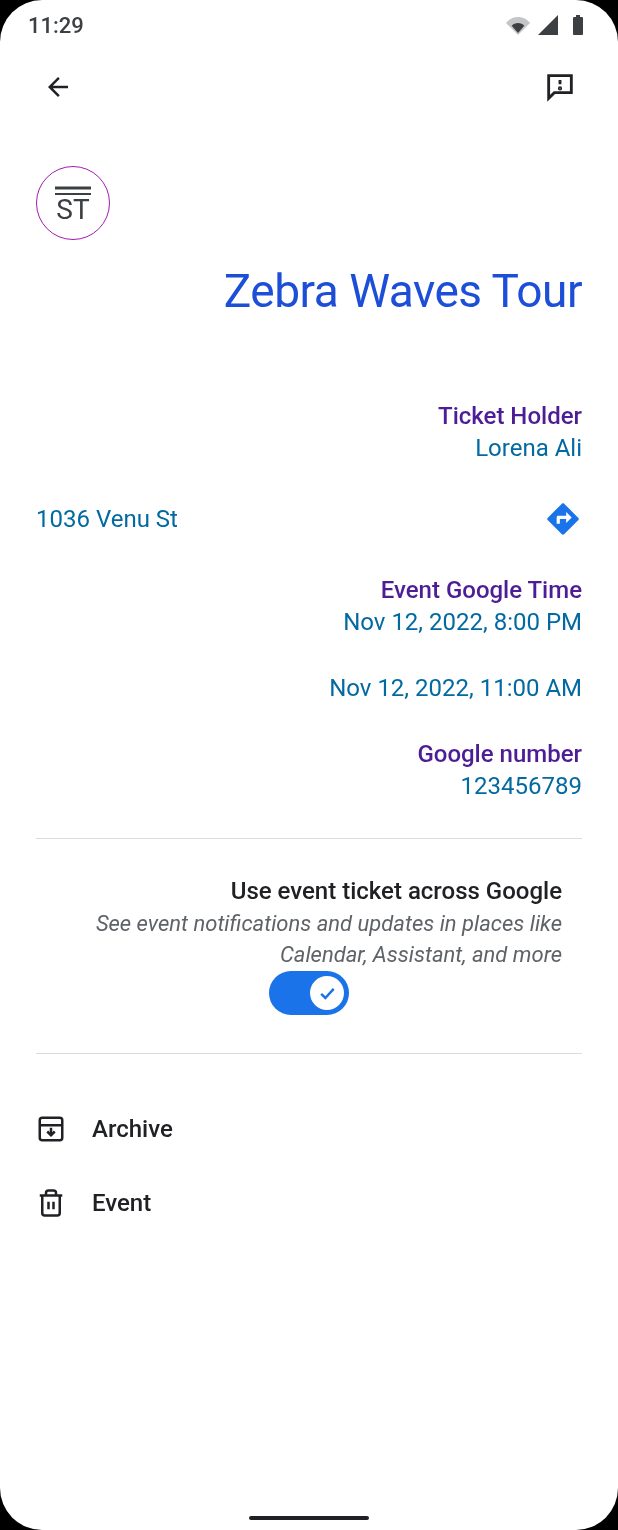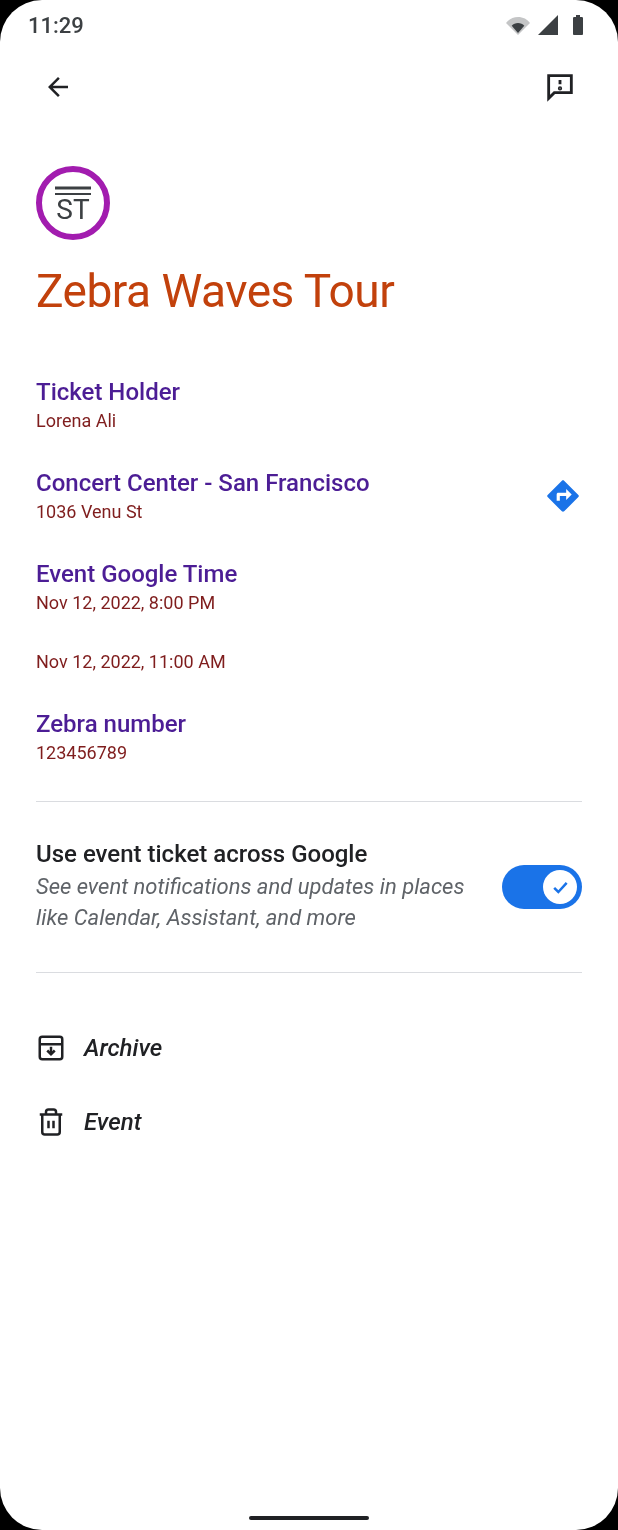--- a/index.html
+++ b/index.html
@@ -14,20 +14,21 @@
       background: #000;
       position: relative;
     }
     .screen {
       width: 100%;
       height: 100%;
       background: #fff;
       border-radius: 42px;
       overflow: hidden;
       position: relative;
+      text-align: right;
     }
     .status-bar {
       height: 50px;
       display: flex;
       justify-content: space-between;
       align-items: center;
       padding: 0 28px;
     }
     .status-time {
       font-size: 22px;
@@ -57,47 +58,47 @@
       align-items: center;
       justify-content: center;
       cursor: pointer;
     }
     .content {
       padding: 0 36px;
     }
     .logo-circle {
       width: 74px;
       height: 74px;
-      border: 6px solid #a21caf;
+      border: 1px solid #a21caf;
       border-radius: 50%;
       display: flex;
       align-items: center;
       justify-content: center;
       margin-top: 42px;
       margin-bottom: 24px;
     }
     .page-title {
       font-size: 46px;
       font-weight: 400;
-      color: #c2410c;
-      margin-bottom: 60px;
+      color: #1d4ed8;
+      margin-bottom: 84px;
       letter-spacing: -0.5px;
     }
     .info-section {
       margin-bottom: 38px;
     }
     .info-label {
       font-size: 24px;
       font-weight: 500;
       color: #4c1d95;
       margin-bottom: 4px;
     }
     .info-value {
-      font-size: 18px;
-      color: #7f1d1d;
+      font-size: 24px;
+      color: #0369a1;
       font-weight: 400;
     }
     .info-row {
       display: flex;
       justify-content: space-between;
       align-items: center;
     }
     .directions-icon {
       width: 38px;
       height: 38px;
@@ -106,20 +107,21 @@
     .divider {
       height: 1px;
       background: #dadce0;
       margin: 24px 0 38px 0;
     }
     .toggle-section {
       display: flex;
       justify-content: space-between;
       align-items: center;
       margin-bottom: 38px;
+      flex-direction: column;
     }
     .toggle-text {
       flex: 1;
       padding-right: 20px;
     }
     .toggle-label {
       font-size: 24px;
       font-weight: 500;
       color: #202124;
       margin-bottom: 4px;
@@ -147,24 +149,23 @@
       position: absolute;
       right: 5px;
       top: 5px;
       display: flex;
       align-items: center;
       justify-content: center;
     }
     .action-row {
       display: flex;
       align-items: center;
-      gap: 18px;
+      gap: 26px;
       padding: 22px 0;
       cursor: pointer;
-      font-style: italic;
     }
     .action-icon {
       width: 30px;
       height: 30px;
     }
     .action-label {
       font-size: 24px;
       font-weight: 500;
       color: #202124;
     }
@@ -232,41 +233,40 @@
 
     <h1 class="page-title">Zebra Waves Tour</h1>
 
     <div class="info-section">
       <div class="info-label">Ticket Holder</div>
       <div class="info-value">Lorena Ali</div>
     </div>
 
     <div class="info-section info-row">
       <div>
-        <div class="info-label">Concert Center - San Francisco</div>
         <div class="info-value">1036 Venu St</div>
       </div>
       <div class="directions-icon">
         <svg width="38" height="38" viewBox="0 0 24 24" fill="#1a73e8">
           <path d="M21.71 11.29l-9-9c-.39-.39-1.02-.39-1.41 0l-9 9c-.39.39-.39 1.02 0 1.41l9 9c.39.39 1.02.39 1.41 0l9-9c.39-.38.39-1.01 0-1.41zM14 14.5V12h-4v3H8v-4c0-.55.45-1 1-1h5V7.5l3.5 3.5-3.5 3.5z"></path>
         </svg>
       </div>
     </div>
 
     <div class="info-section">
       <div class="info-label">Event Google Time</div>
       <div class="info-value">Nov 12, 2022, 8:00 PM</div>
     </div>
 
     <div class="info-section">
       <div class="info-value">Nov 12, 2022, 11:00 AM</div>
     </div>
 
     <div class="info-section">
-      <div class="info-label">Zebra number</div>
+      <div class="info-label">Google number</div>
       <div class="info-value">123456789</div>
     </div>
 
     <div class="divider"></div>
 
     <div class="toggle-section">
       <div class="toggle-text">
         <div class="toggle-label">Use event ticket across Google</div>
         <div class="toggle-description">See event notifications and updates in places like Calendar, Assistant, and more</div>
       </div>

